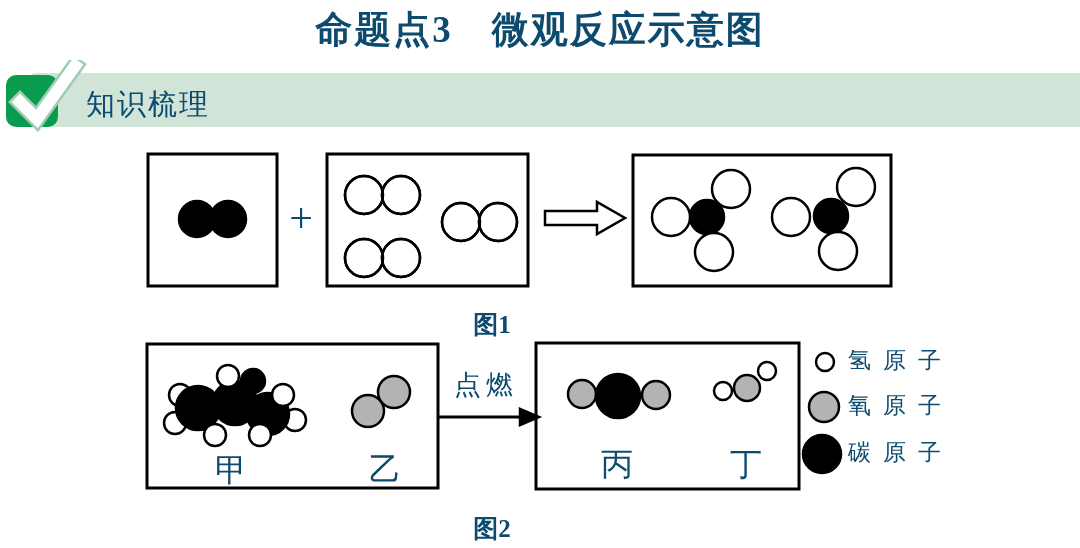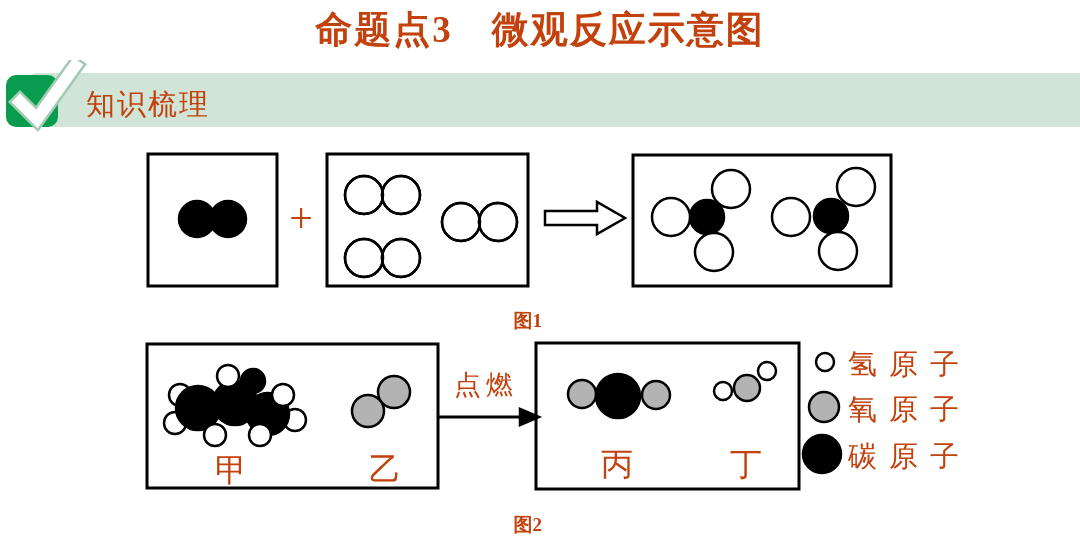--- a/index.html
+++ b/index.html
@@ -1,37 +1,37 @@
 <!DOCTYPE html>
 <html><head>
 <meta charset="utf-8">
 <style>
   html,body{margin:0;padding:0;background:#ffffff;}
   #page{position:relative;width:1080px;height:548px;background:#ffffff;overflow:hidden;
-        font-family:"Liberation Sans","DejaVu Sans",sans-serif;color:#c2410c;}
+        font-family:"Liberation Sans","DejaVu Sans",sans-serif;color:#0c4a6e;}
   .abs{position:absolute;}
   .serif{font-family:"Liberation Serif","DejaVu Serif",serif;}
   #title{top:5px;left:0;width:1080px;text-align:center;font-size:37px;font-weight:bold;
          letter-spacing:2px;}
   #banner{top:73px;left:28px;width:1052px;height:54px;background:#d0e5d7;
           border-radius:8px 0 0 8px;}
   #check-icon-svg{top:60px;left:0;width:100px;height:72px;}
   #banner-label{top:85px;left:86px;font-size:29px;font-weight:normal;letter-spacing:2px;}
   #figure-canvas{top:0;left:0;width:1080px;height:548px;}
-  .caption{width:100px;text-align:right;font-weight:bold;font-size:19px;}
+  .caption{width:100px;text-align:center;font-weight:bold;font-size:25px;}
   #fig1-caption{top:308px;left:442px;}
   #fig2-caption{top:512px;left:442px;}
   #plus-sign{top:194px;left:281px;width:40px;text-align:center;font-size:42px;}
   #ignite-label{top:367px;left:424px;width:124px;text-align:center;font-size:27px;letter-spacing:5px;}
   .substance{width:60px;text-align:center;font-size:32px;}
   #label-jia{top:449px;left:201px;}
   #label-yi{top:448px;left:355px;}
   #label-bing{top:443px;left:587px;}
   #label-ding{top:443px;left:716px;}
-  .legend-label{left:848px;font-size:29px;letter-spacing:12px;white-space:nowrap;}
+  .legend-label{left:848px;font-size:23px;letter-spacing:12px;white-space:nowrap;}
   #legend-label-0{top:345px;}
   #legend-label-1{top:390px;}
   #legend-label-2{top:437px;}
 </style>
 </head>
 <body>
 
 <div id="page">
 
   <div id="title" class="abs serif">命题点3　微观反应示意图</div>

